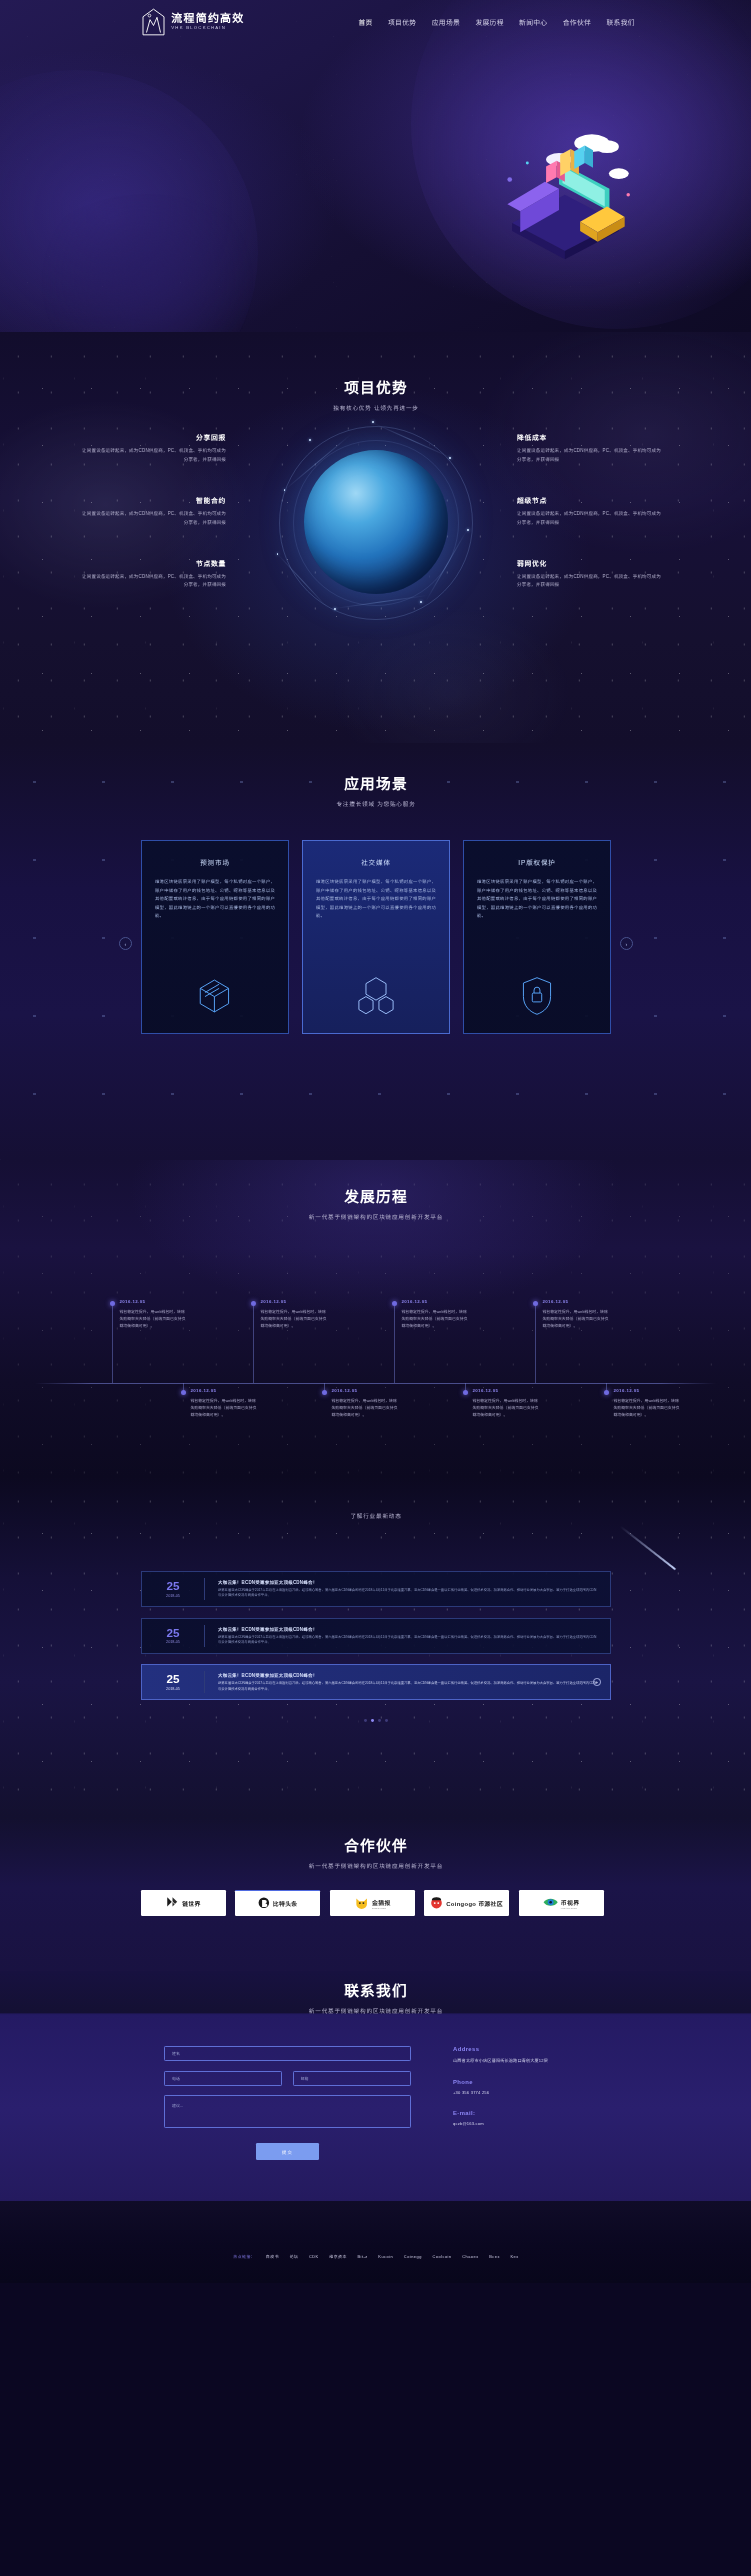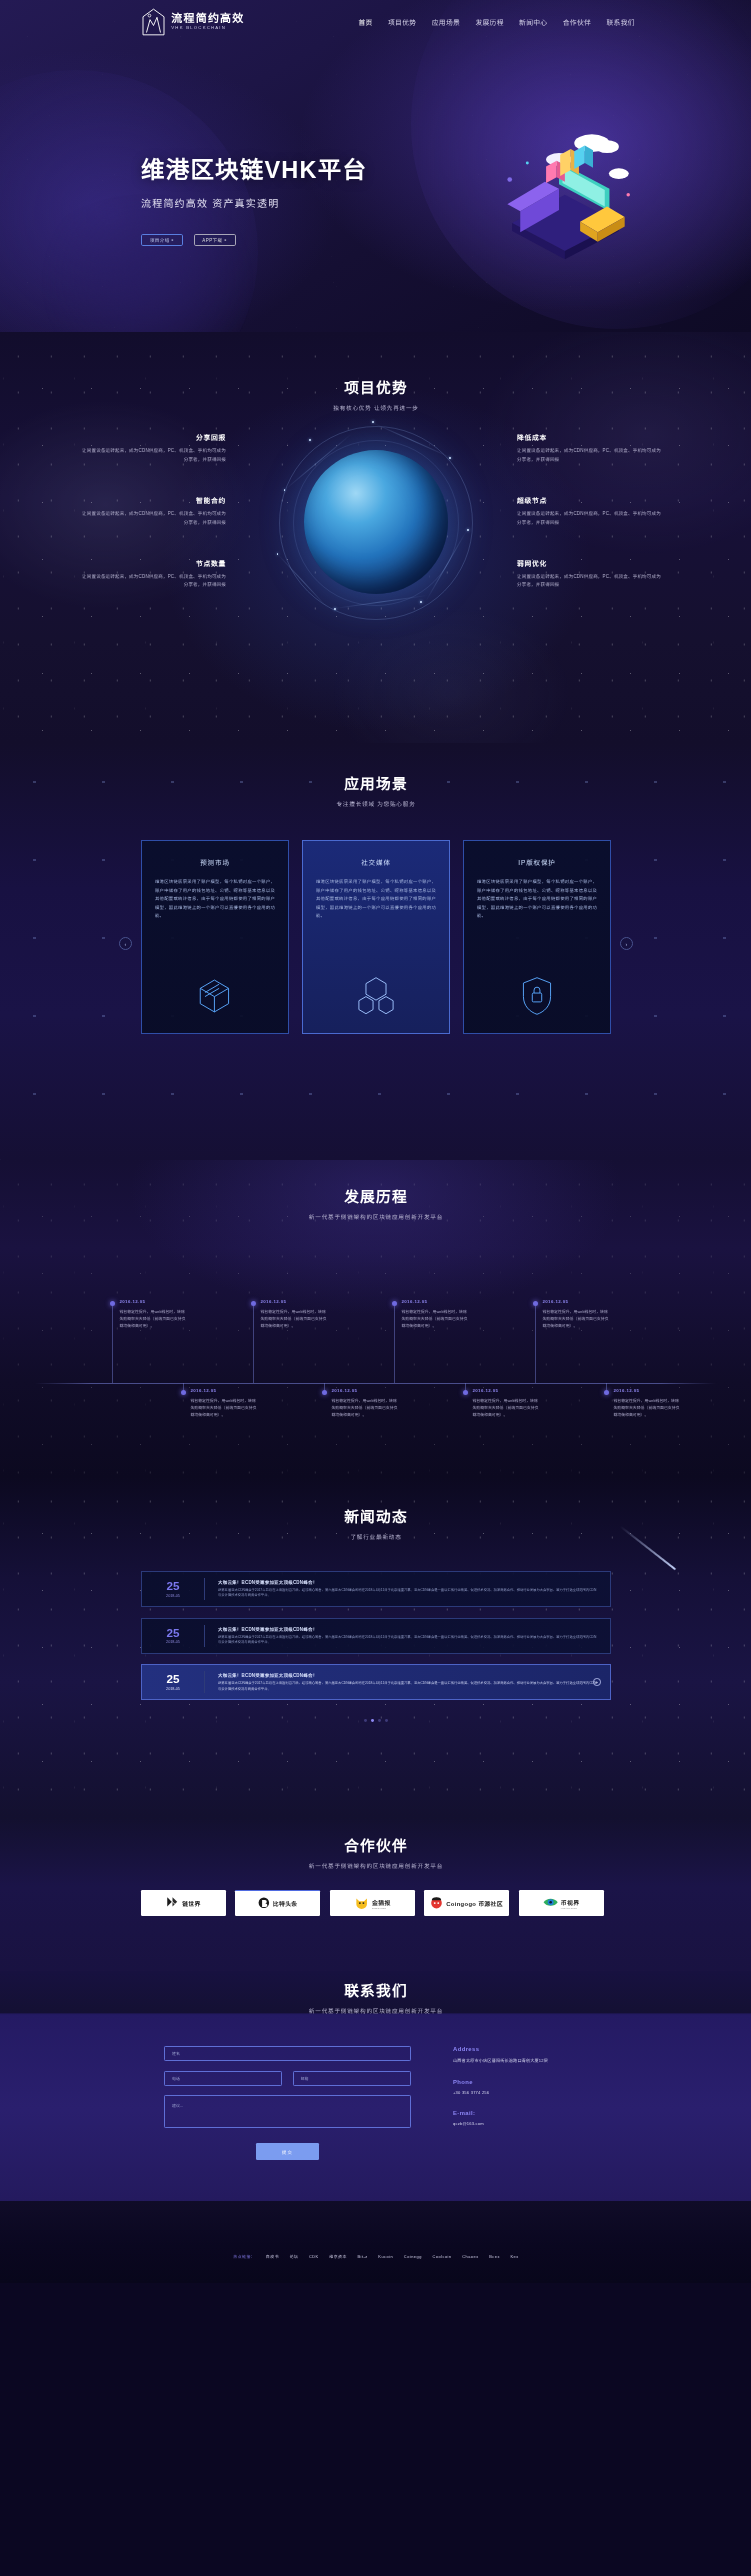--- a/index.html
+++ b/index.html
@@ -217,34 +217,20 @@
         <a href="#" class="active">首页</a>
         <a href="#">项目优势</a>
         <a href="#">应用场景</a>
         <a href="#">发展历程</a>
         <a href="#">新闻中心</a>
         <a href="#">合作伙伴</a>
         <a href="#">联系我们</a>
       </div>
   </nav>
 
-  <div class="hero-copy">
-    <div class="hero-title">维港区块链VHK平台</div>
-    <div class="hero-sub">流程简约高效  资产真实透明</div>
-    <div class="hero-btns">
-      <div class="btn-o">
-        <span>项目介绍</span>
-        <span class="ar">▸</span>
-      </div>
-      <div class="btn-o grey">
-        <span>APP下载</span>
-        <span class="ar">▸</span>
-      </div>
-    </div>
-  </div>
 
   <div class="iso">
     <svg width="176" height="147" viewBox="0 0 300 250">
       <ellipse cx="206" cy="34" rx="30" ry="15" fill="#ffffff"></ellipse>
       <ellipse cx="232" cy="40" rx="20" ry="11" fill="#ffffff"></ellipse>
       <ellipse cx="150" cy="62" rx="22" ry="11" fill="#f2f0ff"></ellipse>
       <ellipse cx="252" cy="86" rx="17" ry="9" fill="#ffffff"></ellipse>
 
       <polygon points="70,170 160,122 252,170 160,218" fill="#2f1f7d"></polygon>
       <polygon points="70,170 160,218 160,232 70,184" fill="#221560"></polygon>
@@ -467,21 +453,20 @@
           <div class="tdesc">钱包稳定性提升，用web钱包时，转账失败概率大大降低（前端页面已支持负载均衡和高可用）。</div>
         </div>
       </div>
     </div>
 </section>
 
 <section class="sec" id="news">
   <div class="stars"></div>
   <div class="comet"></div>
   <div class="head news-head">
-    <h2>新闻动态</h2>
     <p>了解行业最新动态</p>
   </div>
   <div class="news-list" id="news-list">
       <div class="news-row">
         <div class="ndate">
           <div class="d">25</div>
           <div class="m">2018-05</div>
         </div>
         <div class="nbody">
           <h5>大咖云集！BCDN受邀参加亚太顶级CDN峰会！</h5>

